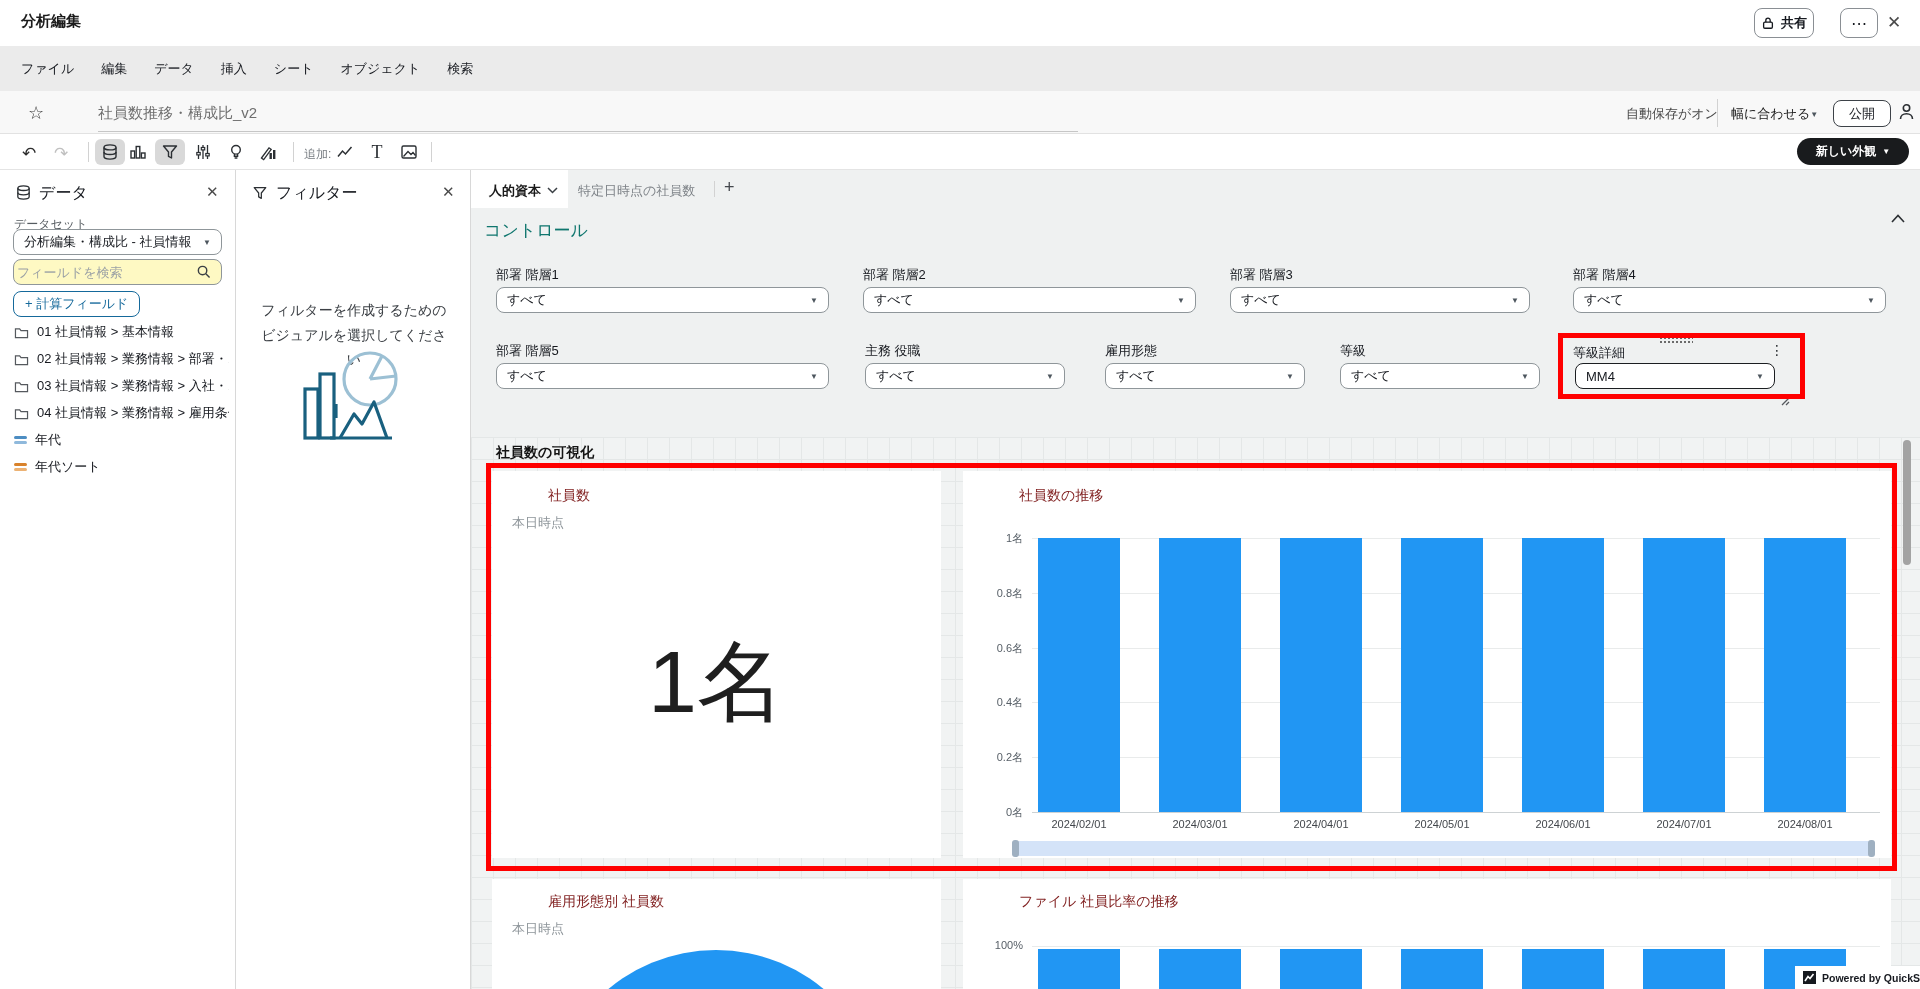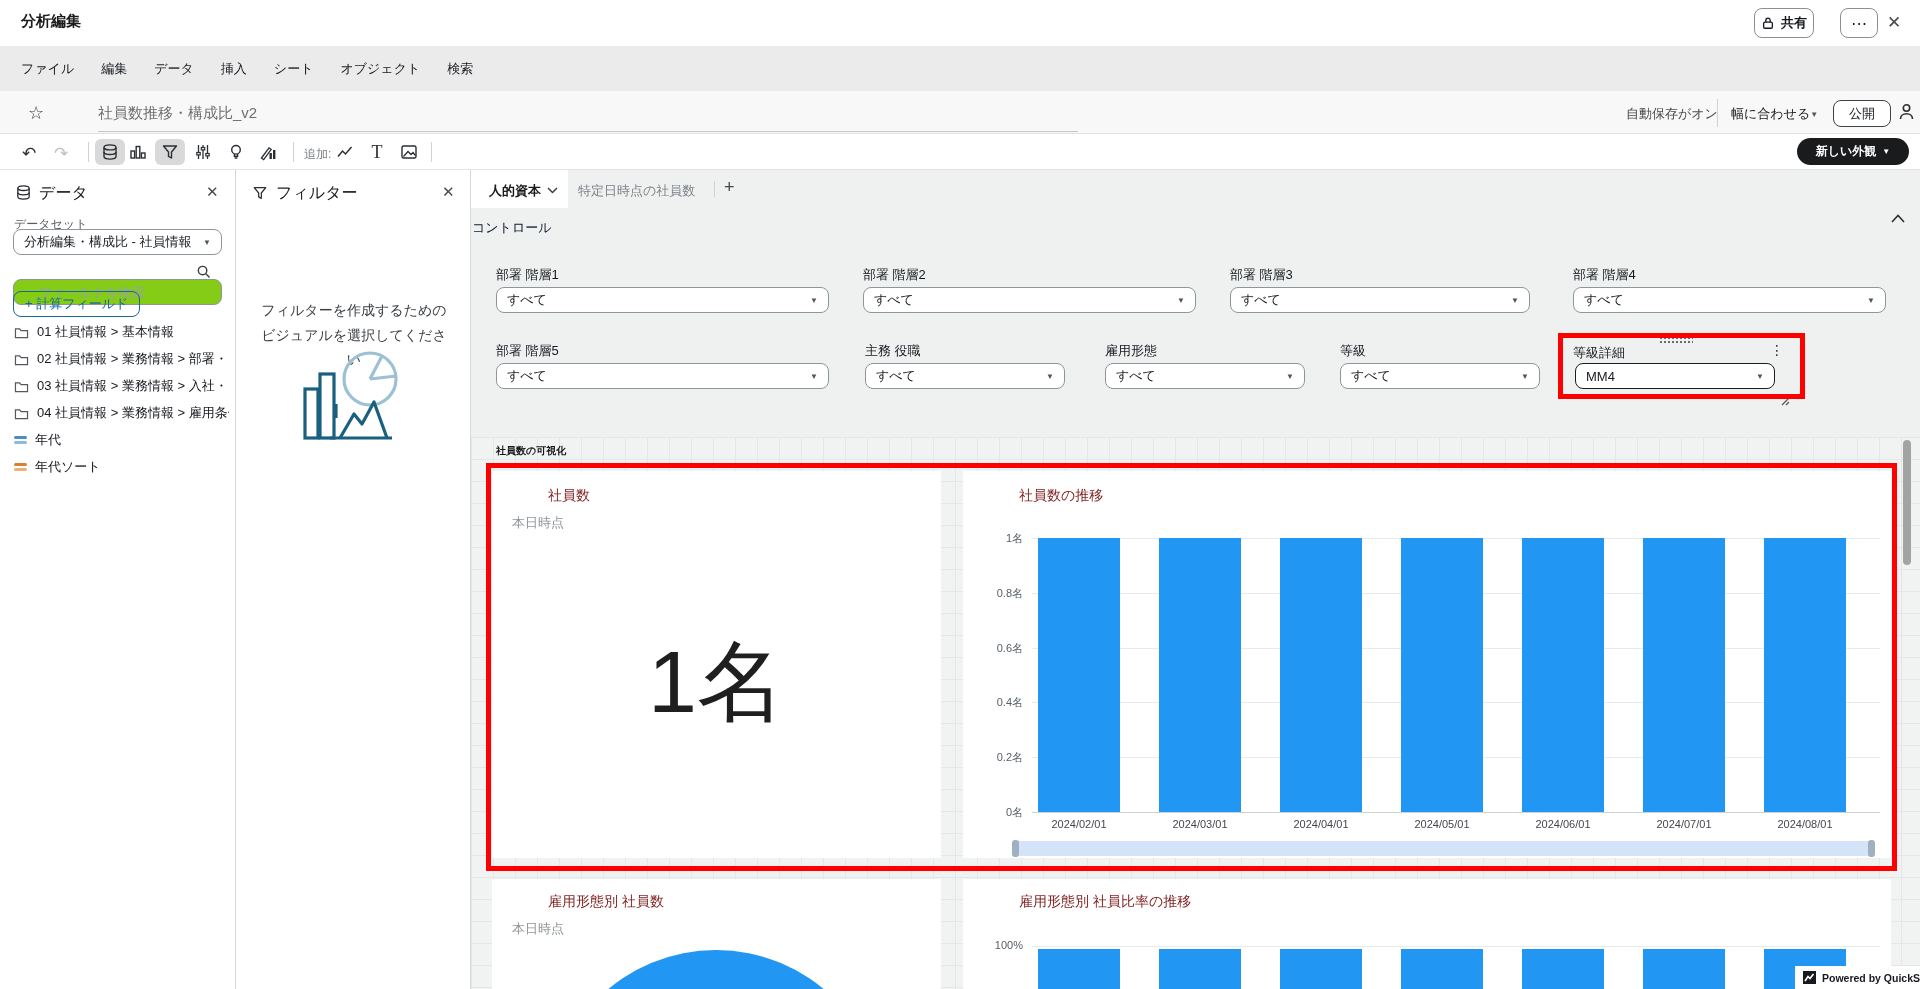--- a/index.html
+++ b/index.html
@@ -32,21 +32,21 @@
   .card{position:absolute;background:#fff;}
   .card-title{position:absolute;left:20px;top:16px;font-size:14px;font-weight:normal;color:#7f1d1d;margin-left:36px;}
   .card-sub{position:absolute;left:20px;top:43px;font-size:13px;color:#8e959a;}
   .gridcanvas{background-color:#f1f3f3;background-image:linear-gradient(#e4e7e7 1px,transparent 1px),linear-gradient(90deg,#e4e7e7 1px,transparent 1px);background-size:22px 22px;}
   .redbox{position:absolute;border:5px solid #ff0000;box-sizing:border-box;pointer-events:none;z-index:50;}
   .ytick{position:absolute;font-size:11px;color:#565e66;text-align:right;}
   .xtick{position:absolute;font-size:11px;color:#43474c;text-align:center;white-space:nowrap;}
   .gridline{position:absolute;height:1px;background:#e9ebeb;}
   .bar{position:absolute;}
   .tabtext{font-size:13px;}
-  input.search{box-sizing:border-box;border:1px solid #8f969a;border-radius:8px;height:26px;width:209px;padding:0 28px 0 25px;font-size:13px;color:#16191f;outline:none;background:#84cc16;font-family:inherit;margin-top:20px;}
+  input.search{box-sizing:border-box;border:1px solid #8f969a;border-radius:8px;height:26px;width:209px;padding:0 28px 0 3px;font-size:13px;color:#16191f;outline:none;background:#fef9c3;font-family:inherit;}
   input.search::placeholder{color:#9aa0a5;}
   .dots{background-image:radial-gradient(#6b6b6b 1px,transparent 1.3px);background-size:4px 4px;}
   .badge{display:flex;align-items:center;gap:6px;background:#fff;padding:0 8px;box-sizing:border-box;height:23px;}
   .badge span{font-size:10.5px;font-weight:bold;color:#16191f;white-space:nowrap;}
   svg{display:block;}
 </style>
 </head>
 <body>
 
 <div id="app">
@@ -264,21 +264,21 @@
   <div class="abs tabtext" style="left:489px;top:182px;font-weight:bold;">人的資本</div>
   <div class="abs" style="left:547px;top:187px;">
     <svg width="11" height="7" viewBox="0 0 11 7">
         <path d="M1 1l4.5 4.5L10 1" fill="none" stroke="#3a3f44" stroke-width="1.5"></path>
       </svg>
   </div>
   <div class="abs tabtext" style="left:578px;top:182px;color:#7d8287;">特定日時点の社員数</div>
   <div class="abs vsep" style="left:714px;top:181px;height:16px;"></div>
   <div class="abs" style="left:724px;top:177px;font-size:18px;color:#43474c;">+</div>
 
-  <div class="abs" style="left:472px;top:219px;font-size:13px;color:#0f172a;">コントロール</div>
+  <div class="abs" style="left:484px;top:219px;font-size:17px;color:#0f766e;">コントロール</div>
   <div class="abs" style="left:1891px;top:214px;">
     <svg width="14" height="9" viewBox="0 0 14 9">
         <path d="M1 8 7 1.5 13 8" fill="none" stroke="#2b2f33" stroke-width="1.6"></path>
       </svg>
   </div>
 
   <div class="ctl-label" style="left:496px;top:266px;">部署 階層1</div>
   <div class="abs select" style="left:496px;top:287px;width:333px;">
       <span>すべて</span>
       <span class="caret">▼</span>
@@ -327,21 +327,21 @@
       <span>MM4</span>
       <span class="caret">▼</span>
     </div>
   <div class="abs" style="left:1780px;top:396px;">
     <svg width="10" height="10" viewBox="0 0 10 10">
         <path d="M2 9 9 2 M6 9 9 6" stroke="#55595e" stroke-width="1.3"></path>
       </svg>
   </div>
   <div class="redbox" style="left:1558px;top:333px;width:247px;height:66px;"></div>
 
-  <div class="abs" style="left:496px;top:444px;font-size:10px;font-weight:bold;color:#141414;">社員数の可視化</div>
+  <div class="abs" style="left:496px;top:444px;font-size:14px;font-weight:bold;color:#141414;">社員数の可視化</div>
 
   <div class="card" style="left:492px;top:471px;width:449px;height:387px;">
     <div class="card-title">社員数</div>
     <div class="card-sub">本日時点</div>
     <div style="position:absolute;left:0;top:152px;width:100%;text-align:center;font-size:88px;color:#1f1f1f;">1名</div>
   </div>
 
   <div class="card" style="left:963px;top:471px;width:928px;height:387px;">
     <div class="card-title">社員数の推移</div>
     <div id="trend-chart" style="position:absolute;left:0;top:0;width:100%;height:100%;">
@@ -380,21 +380,21 @@
 
   <div class="redbox" style="left:486px;top:463px;width:1411px;height:408px;"></div>
 
   <div class="card" style="left:492px;top:879px;width:449px;height:110px;overflow:hidden;">
     <div class="card-title" style="top:14px;">雇用形態別 社員数</div>
     <div class="card-sub" style="top:41px;">本日時点</div>
     <div id="pie-slice" style="position: absolute; left: 56px; top: 71px; width: 336px; height: 336px; border-radius: 50%; background: rgb(33, 150, 243);"></div>
   </div>
 
   <div class="card" style="left:963px;top:879px;width:928px;height:110px;overflow:hidden;">
-    <div class="card-title" style="top:14px;">雇用形態別 社員比率の推移</div>
+    <div class="card-title" style="top:14px;">ファイル 社員比率の推移</div>
     <div id="ratio-chart" style="position:absolute;left:0;top:0;width:100%;height:100%;">
         <div class="ytick" style="left: 2px; top: 60px; width: 58px;">100%</div>
         <div class="gridline" style="left: 69px; top: 67px; width: 848px;"></div>
         <div class="bar" style="left: 75px; top: 70px; width: 82px; height: 60px; background: rgb(33, 150, 243);"></div>
         <div class="bar" style="left: 196px; top: 70px; width: 82px; height: 60px; background: rgb(33, 150, 243);"></div>
         <div class="bar" style="left: 317px; top: 70px; width: 82px; height: 60px; background: rgb(33, 150, 243);"></div>
         <div class="bar" style="left: 438px; top: 70px; width: 82px; height: 60px; background: rgb(33, 150, 243);"></div>
         <div class="bar" style="left: 559px; top: 70px; width: 82px; height: 60px; background: rgb(33, 150, 243);"></div>
         <div class="bar" style="left: 680px; top: 70px; width: 82px; height: 60px; background: rgb(33, 150, 243);"></div>
         <div class="bar" style="left: 801px; top: 70px; width: 82px; height: 60px; background: rgb(33, 150, 243);"></div>

